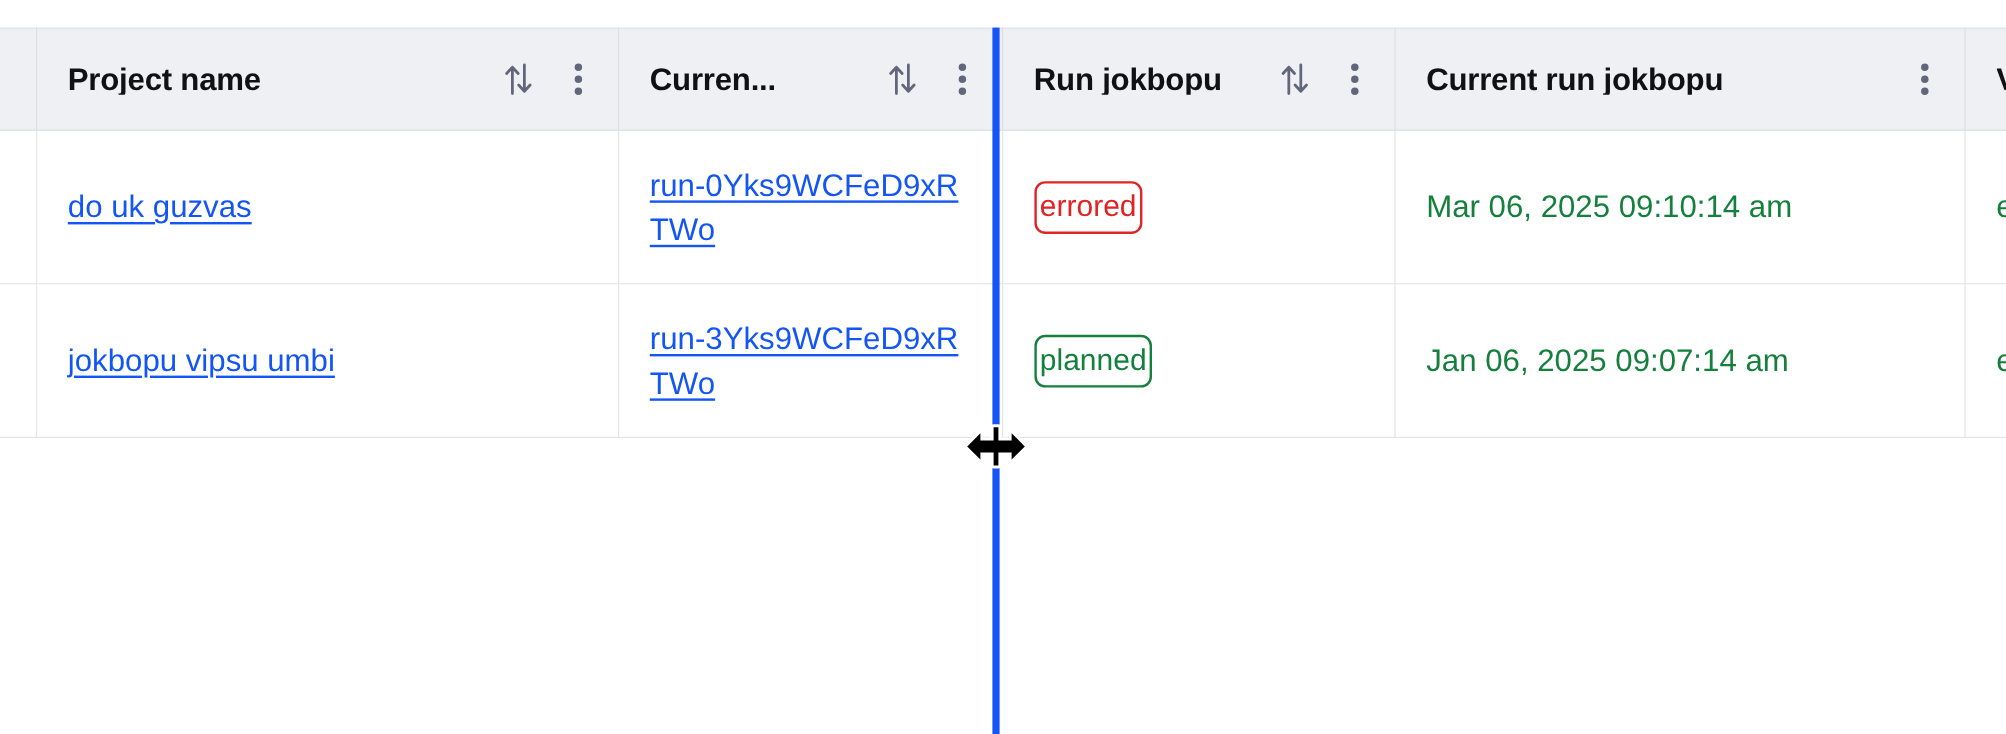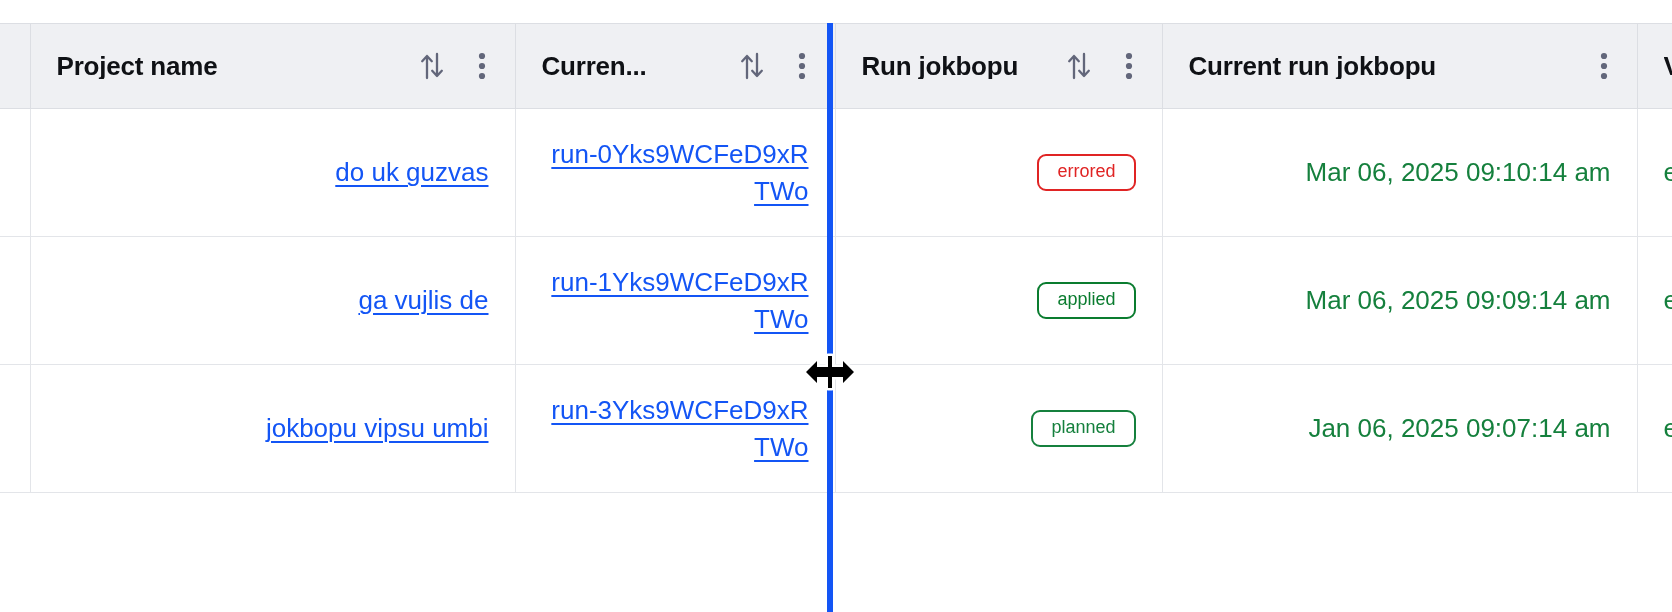--- a/index.html
+++ b/index.html
@@ -16,21 +16,20 @@
     color: #2f3845;
     -webkit-font-smoothing: antialiased;
   }
 
   
   .page {
     position: relative;
     width: 1672px;
     height: 612px;
     overflow: hidden;
-    text-align: right;
   }
 
   
   .top-gap {
     height: 23px;
     background: #ffffff;
   }
 
   
   .grid {
@@ -126,22 +125,22 @@
     color: #15803d;
     line-height: 1.3;
     white-space: nowrap;
   }
 
   
   .badge {
     display: inline-block;
     border: 2px solid currentColor;
     border-radius: 9px;
-    padding: 5px 18px 7px;
-    font-size: 18px;
+    padding: 5px 3px 7px;
+    font-size: 25px;
     line-height: 1.12;
     background: transparent;
     white-space: nowrap;
     cursor: default;
   }
 
   
   .resize-line {
     position: absolute;
     top: 23px;
@@ -278,38 +277,20 @@
           <span class="badge" style="color: rgb(224, 36, 36);">errored</span>
         </td>
         <td>
           <span class="cell-text">Mar 06, 2025 09:10:14 am</span>
         </td>
         <td style="padding:0 0 0 26px;">
           <span class="cell-text">e</span>
         </td>
       </tr>
 
-      <tr>
-        <td class="select-col"></td>
-        <td>
-          <a class="cell-link">ga vujlis de</a>
-        </td>
-        <td>
-          <a class="cell-link">run-1Yks9WCFeD9xRTWo</a>
-        </td>
-        <td>
-          <span class="badge" style="color: rgb(10, 124, 47);">applied</span>
-        </td>
-        <td>
-          <span class="cell-text">Mar 06, 2025 09:09:14 am</span>
-        </td>
-        <td style="padding:0 0 0 26px;">
-          <span class="cell-text">e</span>
-        </td>
-      </tr>
 
 
       <tr>
         <td class="select-col"></td>
         <td>
           <a class="cell-link">jokbopu vipsu umbi</a>
         </td>
         <td>
           <a class="cell-link">run-3Yks9WCFeD9xRTWo</a>
         </td>

